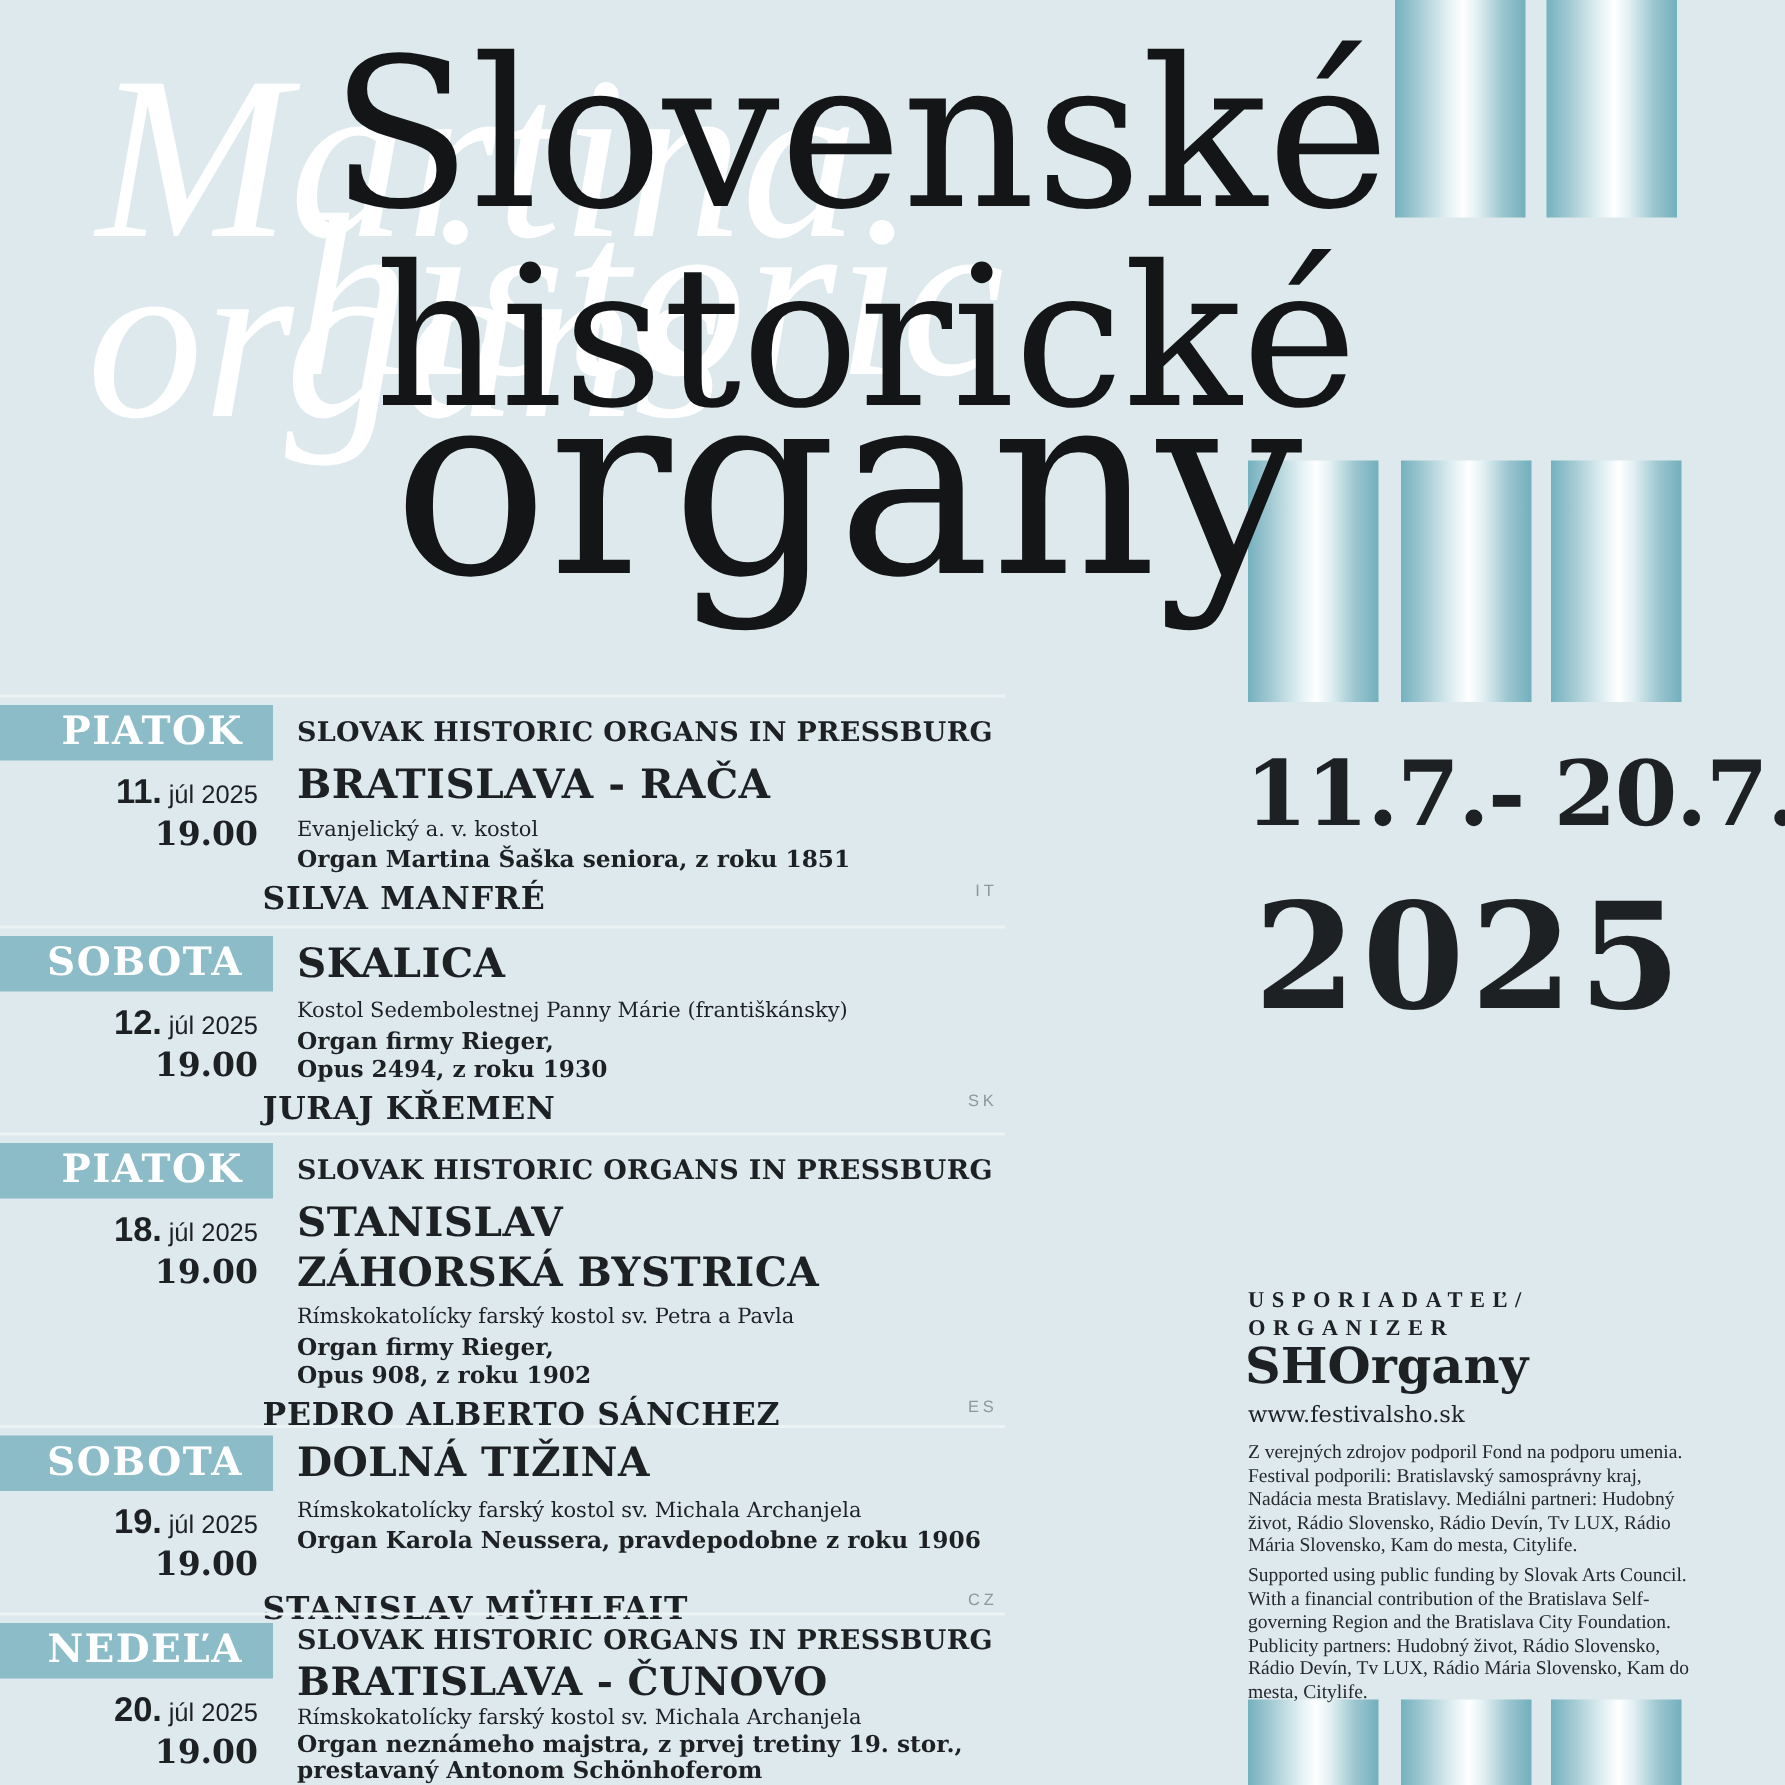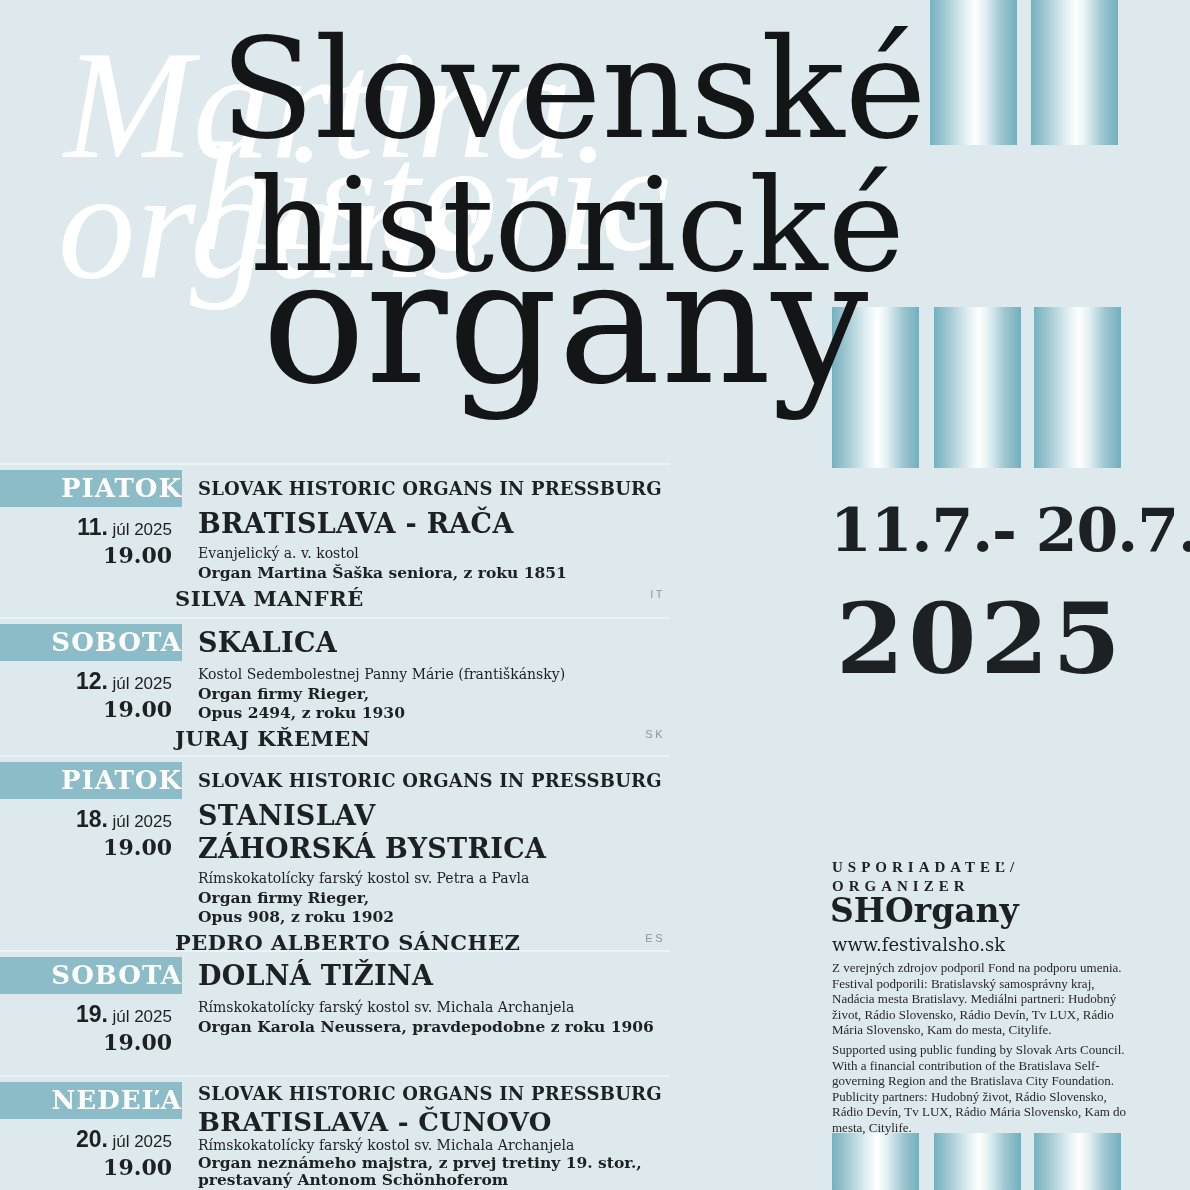--- a/index.html
+++ b/index.html
@@ -26,34 +26,34 @@
   
   .daterange{position:absolute;left:830px;top:500px;font-family:"DejaVu Serif",serif;
              font-weight:bold;font-size:60px;letter-spacing:-1px;line-height:1;white-space:nowrap;}
   .year{position:absolute;left:836px;top:590px;font-family:"DejaVu Serif",serif;
         font-weight:bold;font-size:98px;letter-spacing:4px;line-height:1;}
   .org-label{position:absolute;left:832px;top:858px;font-size:15px;font-weight:bold;
              letter-spacing:5px;line-height:19px;}
   .org-label div{display:block;}
   .sho{position:absolute;left:830px;top:894px;font-size:33px;font-weight:bold;
        font-family:"DejaVu Serif",serif;line-height:1;}
-  .url{position:absolute;left:832px;top:934px;font-size:18px;font-family:"DejaVu Serif",serif;}
+  .url{position:absolute;left:832px;top:934px;font-size:15px;font-family:"DejaVu Serif",serif;}
   .para{position:absolute;left:832px;width:308px;font-size:13px;line-height:15.5px;color:#26292b;}
   .para1{top:960px;}
   .para2{top:1042px;}
   
   .events{position:absolute;left:0;top:463px;width:670px;}
   .block{position:relative;}
   .b1{height:154px;} .b2{height:138px;} .b3{height:195px;} .b4{height:125px;} .b5{height:170px;}
   .sep{height:2px;background:#ecf3f5;}
   .row{display:flex;}
   .leftcol{width:182px;flex:none;text-align:right;}
   .daybar{height:37px;line-height:37px;margin-top:5px;background:#8cbcc7;color:#ffffff;
           font-family:"DejaVu Serif",serif;font-weight:bold;font-size:26px;
-          letter-spacing:1px;padding-right:0;box-sizing:border-box;}
+          letter-spacing:1px;padding-right:20px;box-sizing:border-box;}
   .date{margin-top:7px;padding-right:10px;font-family:Liberation Sans, sans-serif;line-height:26px;}
   .dnum{font-size:23px;font-weight:bold;}
   .dmon{font-size:17px;}
   .time{padding-right:10px;font-family:"DejaVu Serif",serif;font-weight:bold;
         font-size:22px;line-height:24px;}
   .maincol{flex:1;margin-left:16px;padding-top:5px;font-family:"DejaVu Serif",serif;}
   .series{font-weight:bold;font-size:18px;line-height:37px;letter-spacing:0.2px;white-space:nowrap;}
   .city{font-weight:bold;font-size:27px;line-height:33px;letter-spacing:0.3px;}
   .city.first{line-height:37px;}
   .venue{font-size:14px;line-height:19px;margin-top:4px;}
@@ -193,20 +193,24 @@
             <span class="dmon">júl 2025</span>
           </div>
           <div class="time">19.00</div>
         </div>
         <div class="maincol">
           <div class="city first">DOLNÁ TIŽINA</div>
           <div class="venue">Rímskokatolícky farský kostol sv. Michala Archanjela</div>
           <div class="organ">Organ Karola Neussera, pravdepodobne z roku 1906</div>
         </div>
       </div>
+      <div class="perf-row">
+        <span class="performer">STANISLAV MÜHLFAIT</span>
+        <span class="country">CZ</span>
+      </div>
     </div>
 
     <div class="block b5">
       <div class="sep"></div>
       <div class="row">
         <div class="leftcol">
           <div class="daybar">NEDEĽA</div>
           <div class="date">
             <span class="dnum">20.</span>
             <span class="dmon">júl 2025</span>

